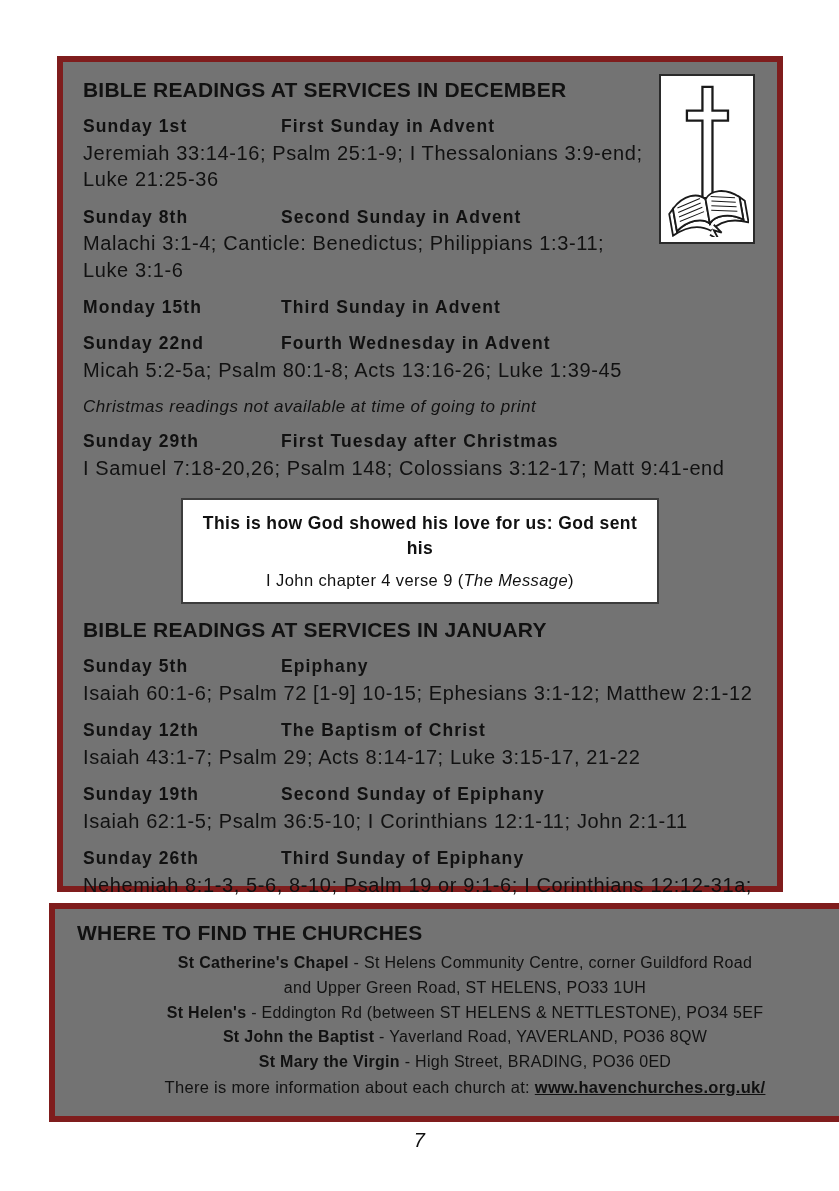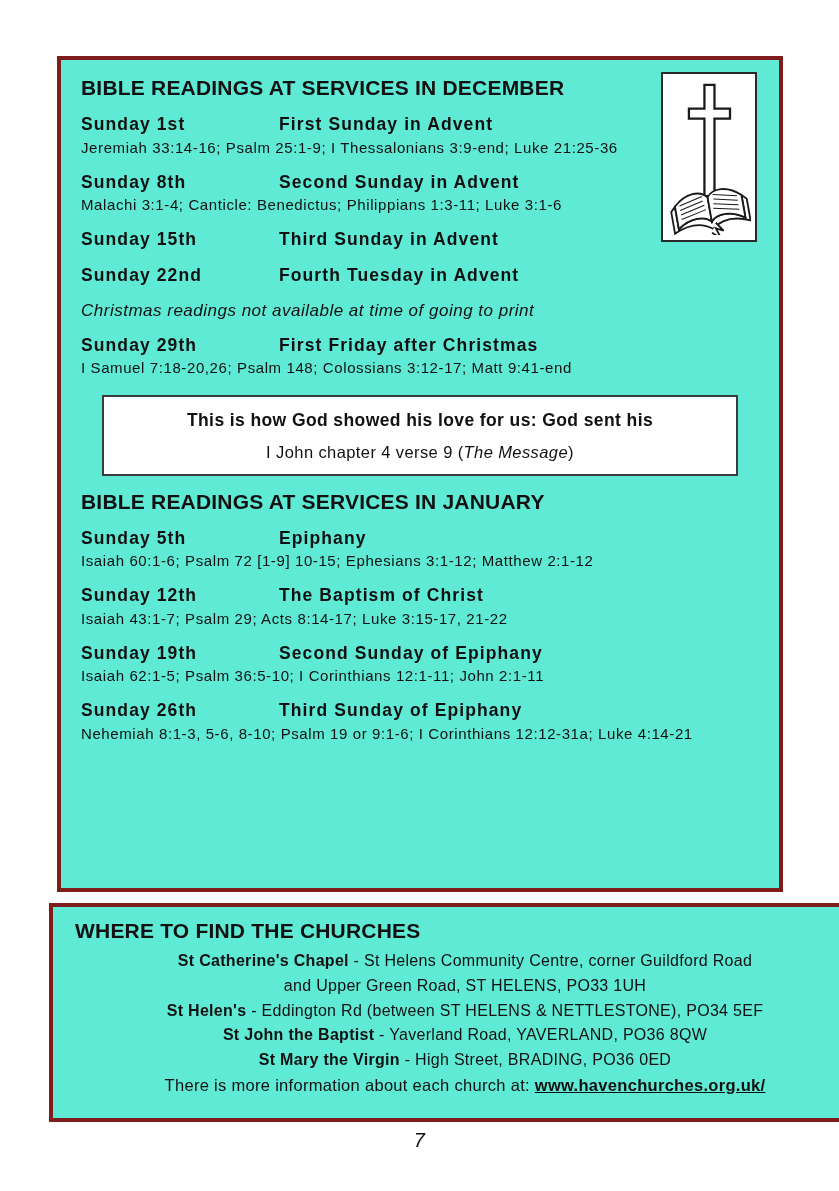--- a/index.html
+++ b/index.html
@@ -1,38 +1,38 @@
 <!DOCTYPE html>
 <html><head>
 <meta charset="utf-8">
 <style>
   html,body{margin:0;padding:0;}
   body{
     width:839px;height:1191px;position:relative;background:#ffffff;
     font-family:"Liberation Sans", sans-serif;color:#111;overflow:hidden;
     -webkit-font-smoothing:antialiased;
   }
-  .box{position:absolute;background:#5eead4;border:4px solid #7f1d1d;box-sizing:border-box;}
+  .box{position:absolute;background:#737373;border:6px solid #7f1d1d;box-sizing:border-box;}
   #readings-box{left:57px;top:56px;width:726px;height:836px;padding:10px 20px 8px 20px;}
   #churches-box{left:49px;top:903px;width:832px;height:219px;padding:8px 18px;}
   .section-heading{
     font-size:21px;font-weight:800;letter-spacing:.2px;margin:6px 0 2px 0;
   }
   .icon-frame{
     float:right;width:96px;height:170px;border:2px solid #2a2a2a;
     margin:2px 2px 10px 14px;display:flex;align-items:center;justify-content:center;
     box-sizing:border-box;background:#fff;
   }
   .entry{margin:13px 0 0 0;}
   .entry-head{display:flex;font-weight:700;font-size:17.5px;letter-spacing:1.1px;line-height:1.3;}
   .entry-date{flex:0 0 198px;}
-  .entry-readings{font-size:15px;letter-spacing:.6px;line-height:1.32;margin-top:2px;}
+  .entry-readings{font-size:20px;letter-spacing:.6px;line-height:1.32;margin-top:2px;}
   .note{font-style:italic;font-size:17px;letter-spacing:.5px;margin:14px 0 0 0;}
   .quote-box{
-    border:2px solid #3c3c3c;width:636px;margin:17px auto 14px auto;
+    border:2px solid #3c3c3c;width:478px;margin:17px auto 14px auto;
     text-align:center;padding:11px 8px 12px 8px;box-sizing:border-box;background:#fff;
   }
   .quote-line{font-weight:700;font-size:17.5px;letter-spacing:.4px;line-height:1.45;}
   .quote-attr{font-size:16.5px;letter-spacing:.4px;margin-top:9px;}
   .jan-heading{margin-top:4px;}
   .churches-heading{font-size:21px;font-weight:800;letter-spacing:.2px;margin:4px 0 6px 4px;}
   .church-item{text-align:center;font-size:16px;letter-spacing:.3px;line-height:1.55;}
   .church-name{font-weight:700;}
   .church-footer{text-align:center;font-size:16.5px;letter-spacing:.3px;margin-top:3px;}
   .church-link{font-weight:700;text-decoration:underline;color:#111;cursor:pointer;}
@@ -76,38 +76,39 @@
   <div class="entry">
     <div class="entry-head">
       <span class="entry-date">Sunday 8th</span>
       <span class="entry-title">Second Sunday in Advent</span>
     </div>
     <div class="entry-readings">Malachi 3:1-4; Canticle: Benedictus; Philippians 1:3-11; Luke 3:1-6</div>
   </div>
 
   <div class="entry">
     <div class="entry-head">
-      <span class="entry-date">Sunday 15th</span>
+      <span class="entry-date">Monday 15th</span>
       <span class="entry-title">Third Sunday in Advent</span>
     </div>
   </div>
 
   <div class="entry">
     <div class="entry-head">
       <span class="entry-date">Sunday 22nd</span>
-      <span class="entry-title">Fourth Tuesday in Advent</span>
+      <span class="entry-title">Fourth Wednesday in Advent</span>
     </div>
+    <div class="entry-readings">Micah 5:2-5a; Psalm 80:1-8; Acts 13:16-26; Luke 1:39-45</div>
   </div>
 
   <div class="note">Christmas readings not available at time of going to print</div>
 
   <div class="entry">
     <div class="entry-head">
       <span class="entry-date">Sunday 29th</span>
-      <span class="entry-title">First Friday after Christmas</span>
+      <span class="entry-title">First Tuesday after Christmas</span>
     </div>
     <div class="entry-readings">I Samuel 7:18-20,26; Psalm 148; Colossians 3:12-17; Matt 9:41-end</div>
   </div>
 
   <div class="quote-box">
     <div class="quote-line">This is how God showed his love for us: God sent his</div>
     <div class="quote-attr"><span>I John chapter 4 verse 9 (</span><i>The Message</i><span>)</span></div>
   </div>
 
   <div class="section-heading jan-heading">BIBLE READINGS AT SERVICES IN JANUARY</div>

